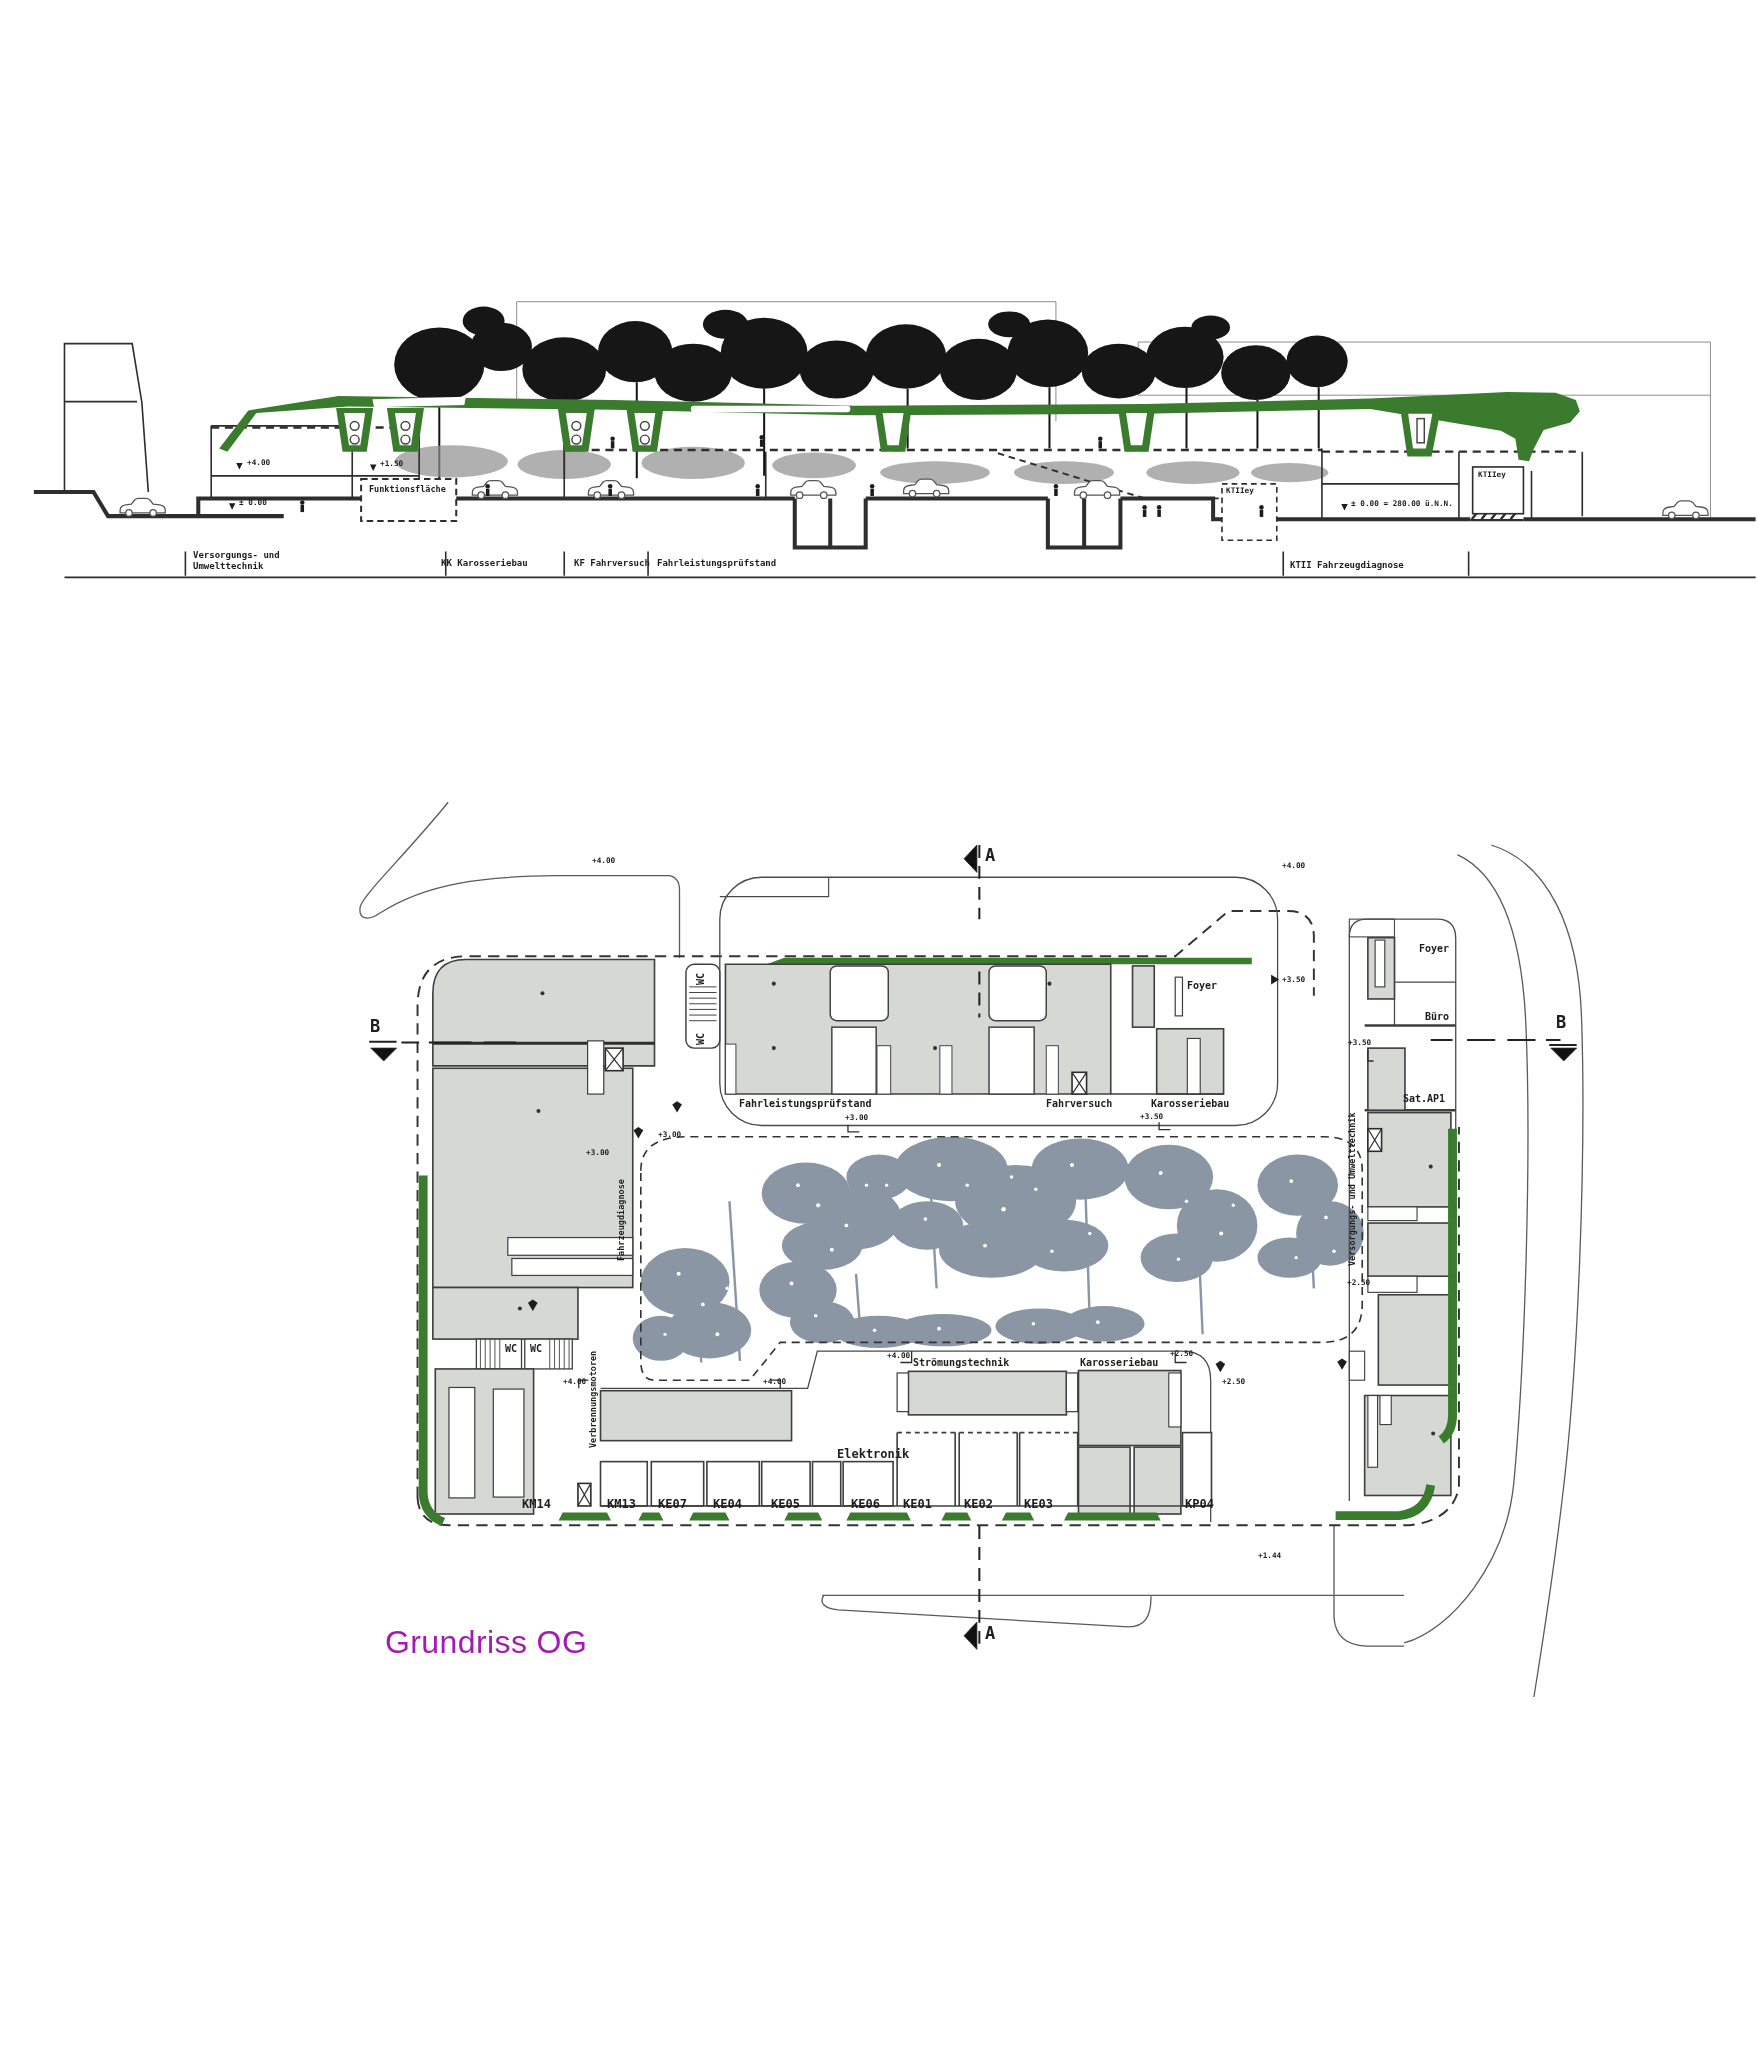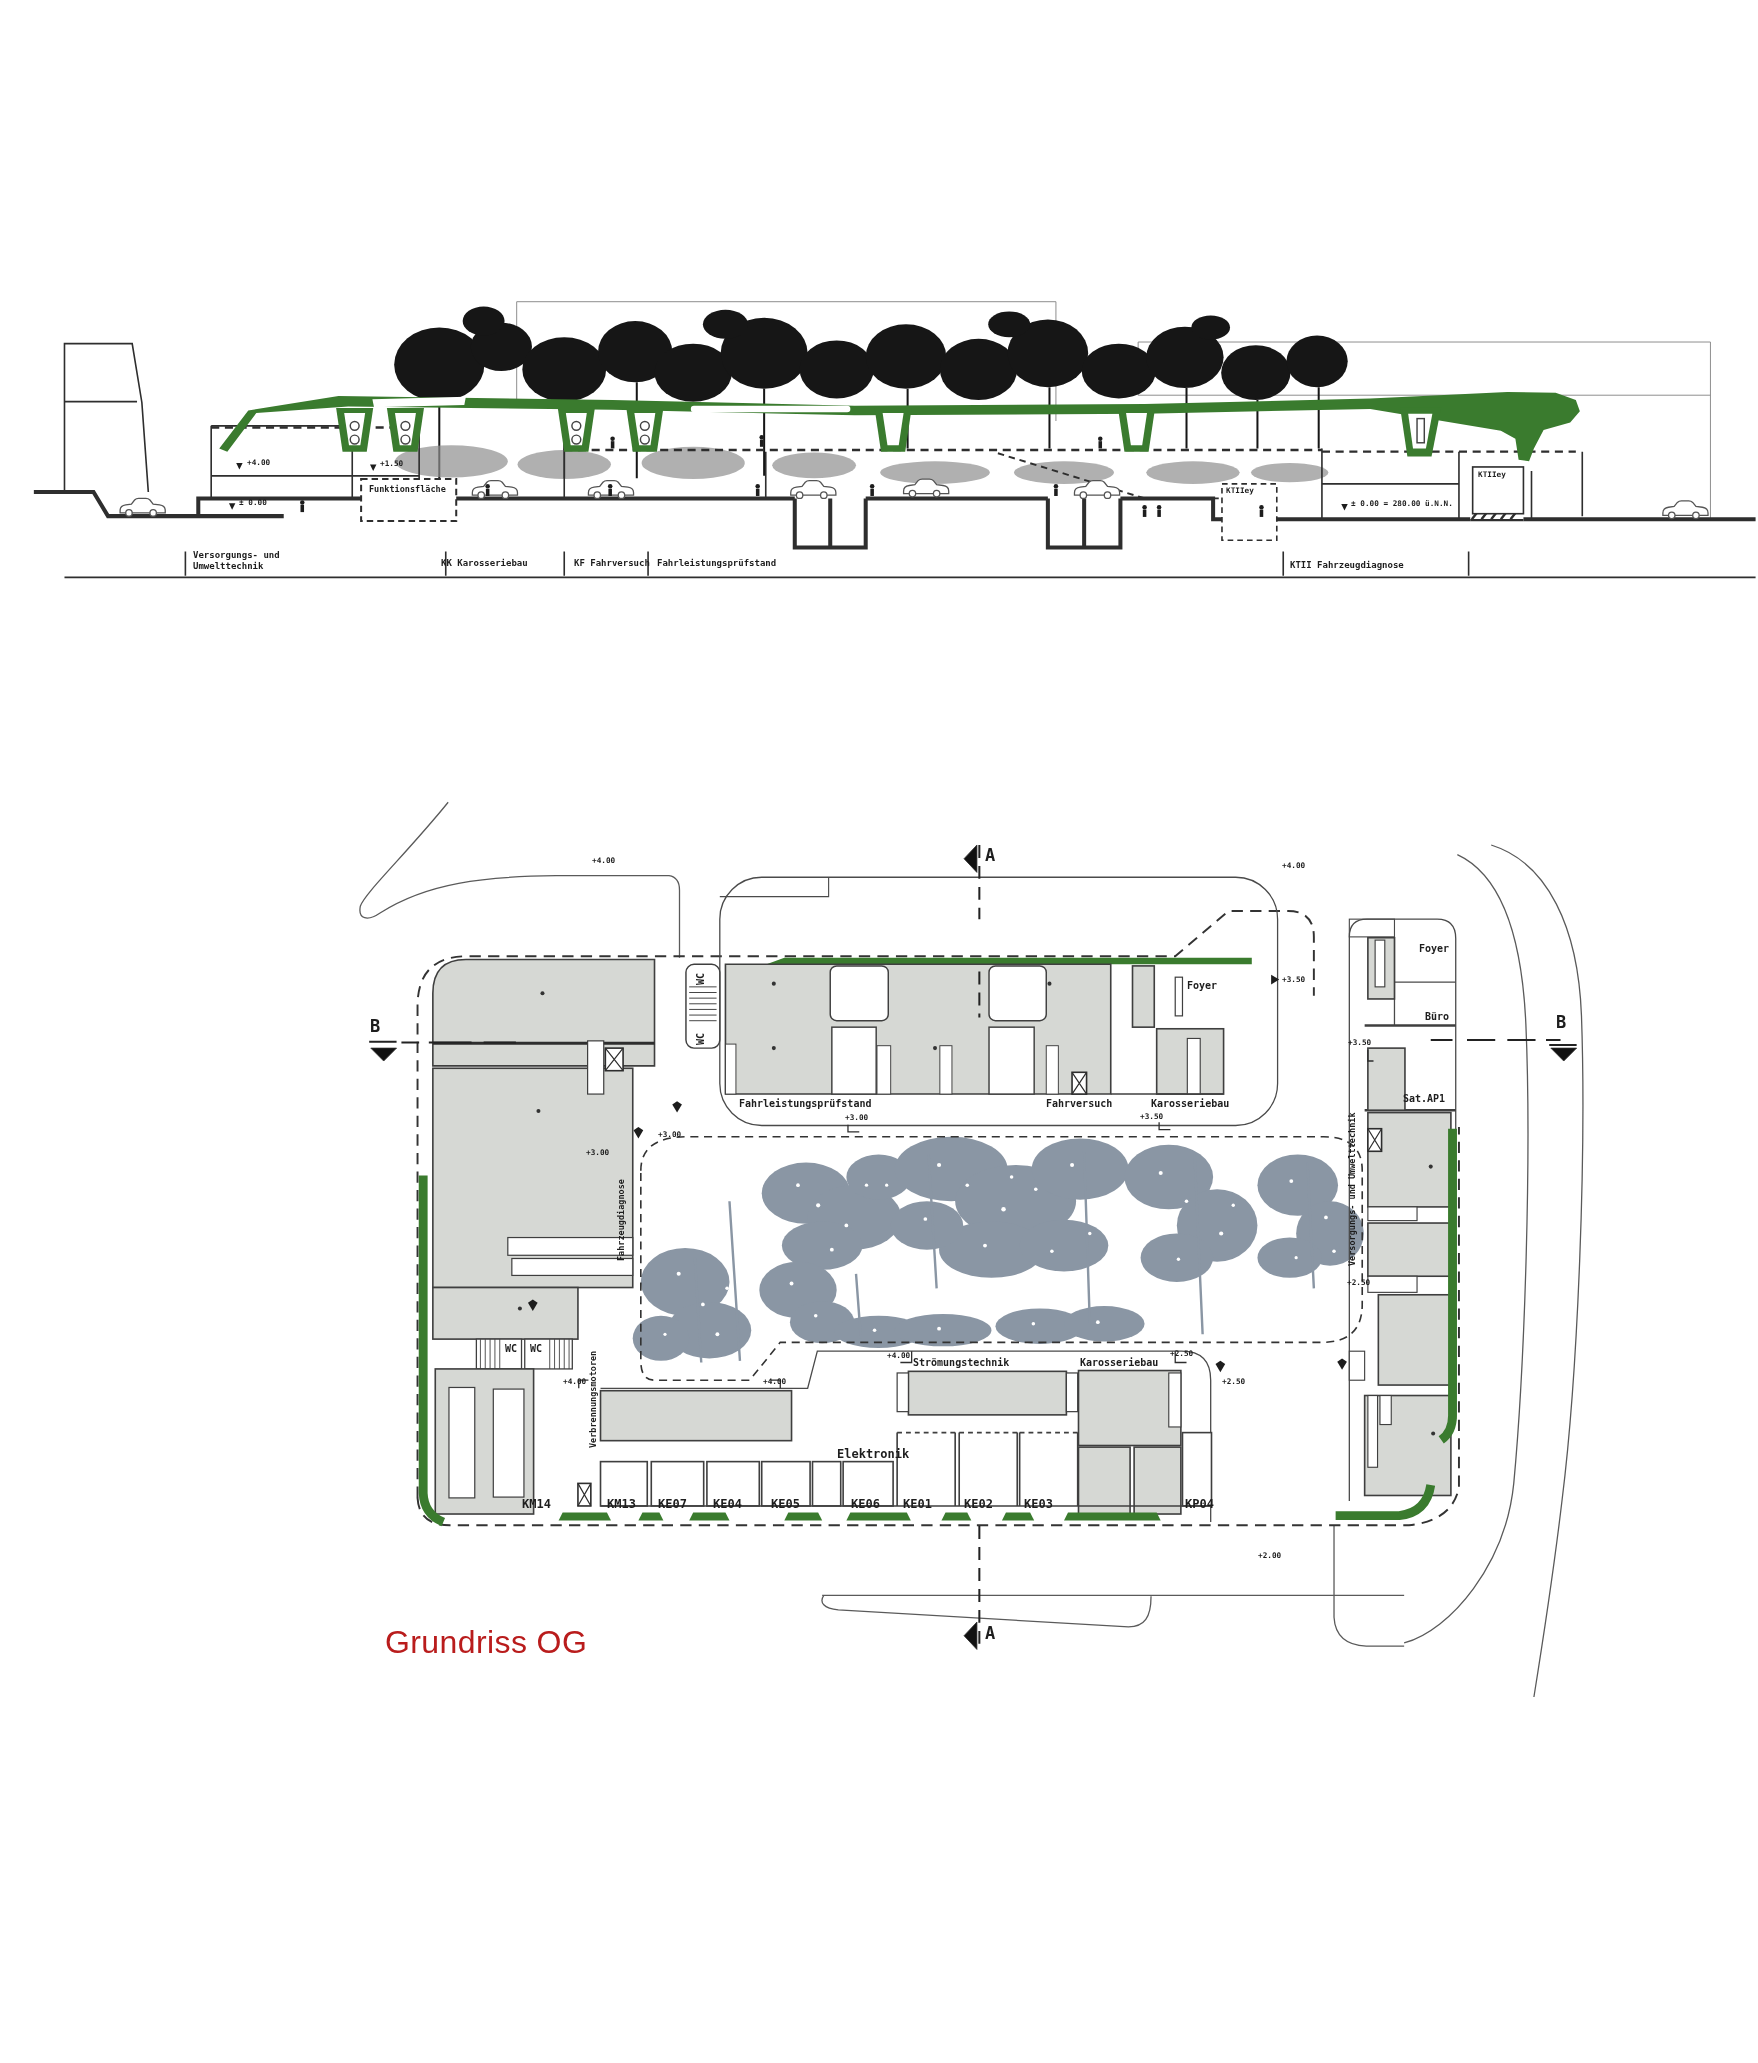--- a/index.html
+++ b/index.html
@@ -5,21 +5,21 @@
   html,body{margin:0;padding:0;background:#fff;}
   .canvas{position:relative;width:1758px;height:2064px;background:#fff;overflow:hidden;
           font-family:"DejaVu Sans Mono",monospace;}
   svg.sheet{position:absolute;left:0;top:0;}
   .lbl{position:absolute;font-family:"DejaVu Sans Mono",monospace;font-weight:700;color:#1e1e1e;
        font-size:9px;white-space:nowrap;line-height:1.2;}
   .s8{font-size:10px}.s9{font-size:7.7px}.s10{font-size:8.5px}.s11{font-size:12px}
   .s12{font-size:10px}.s21{font-size:17px}
   .wrap{white-space:normal;width:90px;}
   .vert{transform:rotate(-90deg);transform-origin:0 0;}
-  .title{font-family:"Liberation Sans",sans-serif;font-weight:500;font-size:32px;color:#b91c1c;
+  .title{font-family:"Liberation Sans",sans-serif;font-weight:500;font-size:32px;color:#a21caf;
          letter-spacing:0.4px;}
 </style>
 </head>
 <body>
 
 <div class="canvas">
 
 <svg class="sheet" width="1758" height="2064" viewBox="0 0 2181 2560">
 
   <g fill="none" stroke="#2e2e2e">
@@ -500,17 +500,17 @@
   <span class="lbl s9" style="left:887px;top:1351px">+4.00</span>
   <span class="lbl s9" style="left:1282px;top:975px">+3.50</span>
   <span class="lbl s9" style="left:1348px;top:1038px">+3.50</span>
   <span class="lbl s9" style="left:1140px;top:1112px">+3.50</span>
   <span class="lbl s9" style="left:845px;top:1113px">+3.00</span>
   <span class="lbl s9" style="left:586px;top:1148px">+3.00</span>
   <span class="lbl s9" style="left:658px;top:1130px">+3.00</span>
   <span class="lbl s9" style="left:1170px;top:1349px">+2.50</span>
   <span class="lbl s9" style="left:1222px;top:1377px">+2.50</span>
   <span class="lbl s9" style="left:1347px;top:1278px">+2.50</span>
-  <span class="lbl s9" style="left:1258px;top:1551px">+2.00</span>
+  <span class="lbl s9" style="left:1258px;top:1551px">+1.44</span>
 
   <span class="lbl title" style="left:385px;top:1623px">Grundriss OG</span>
 </div>
 
 
 </body></html>

